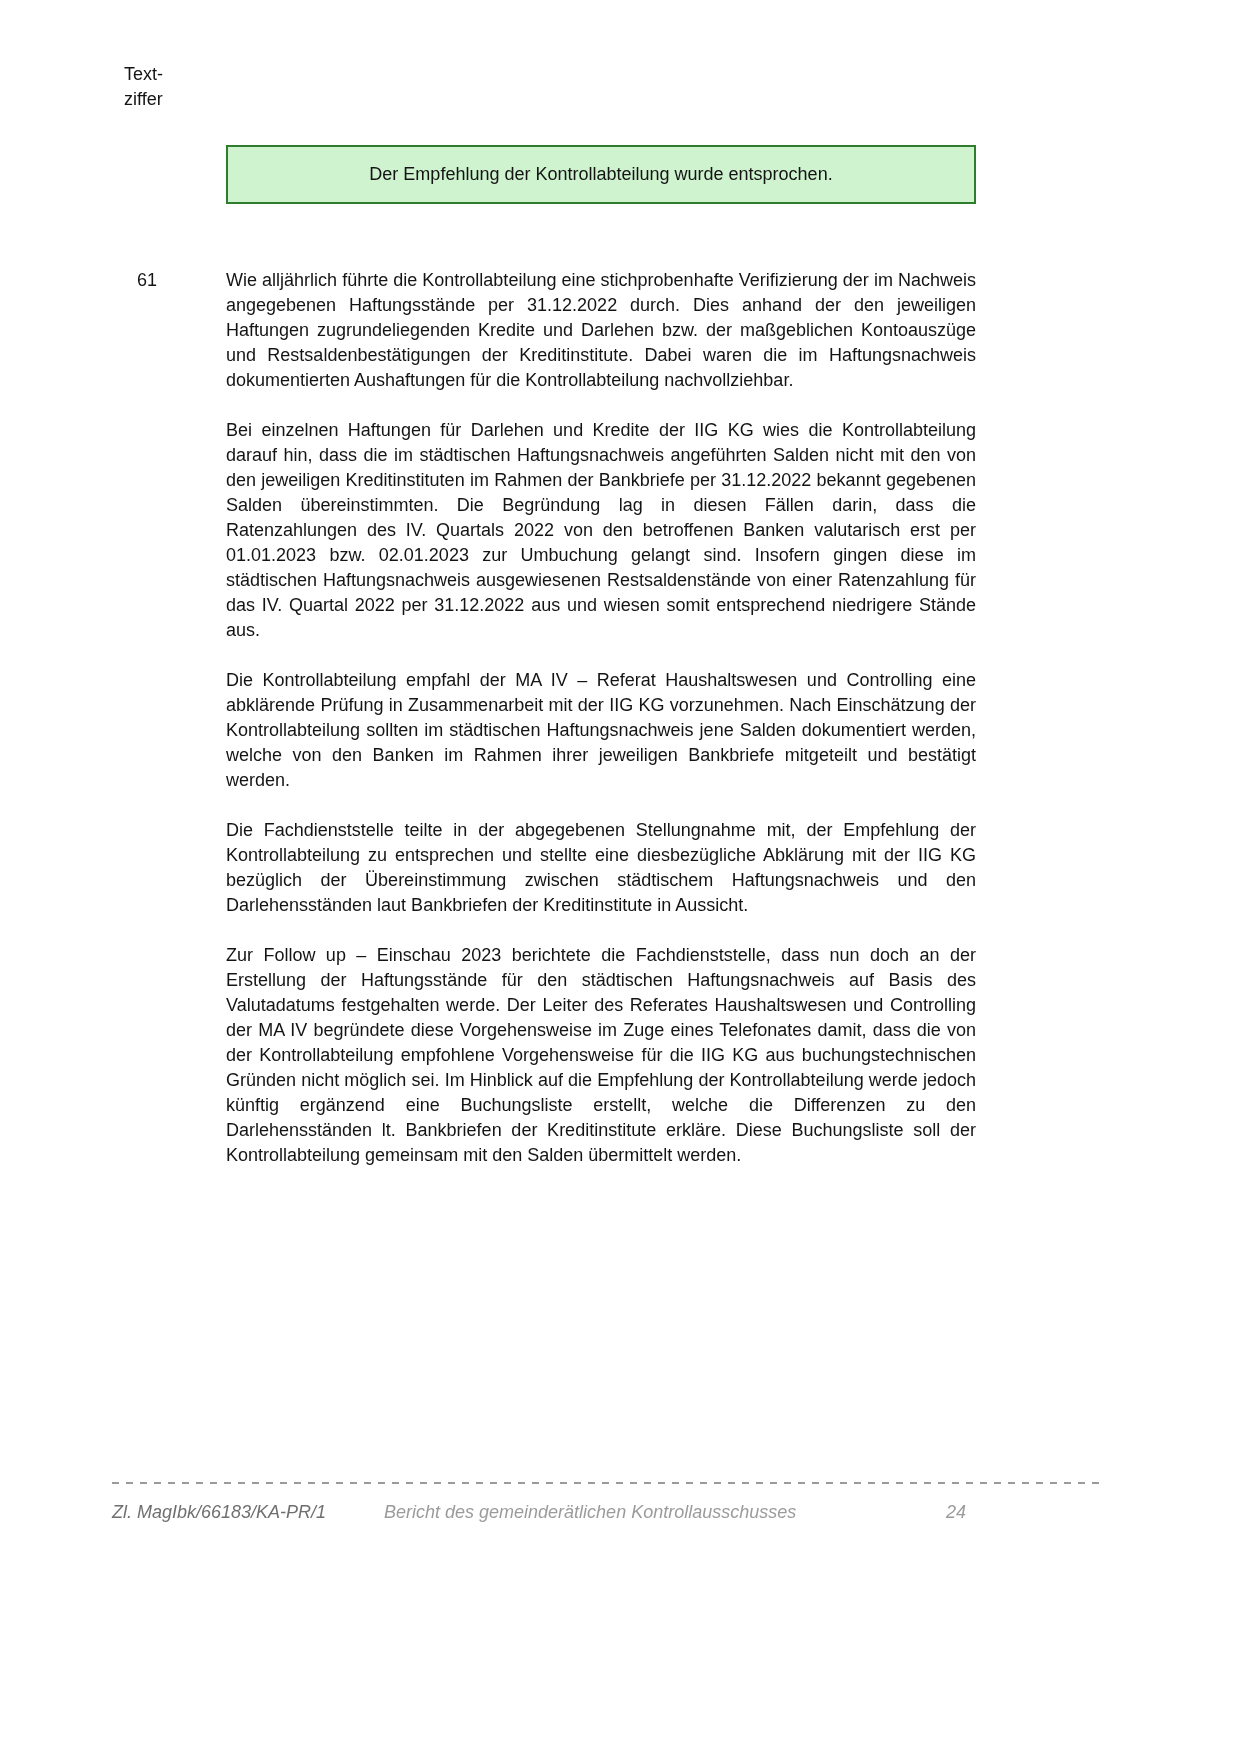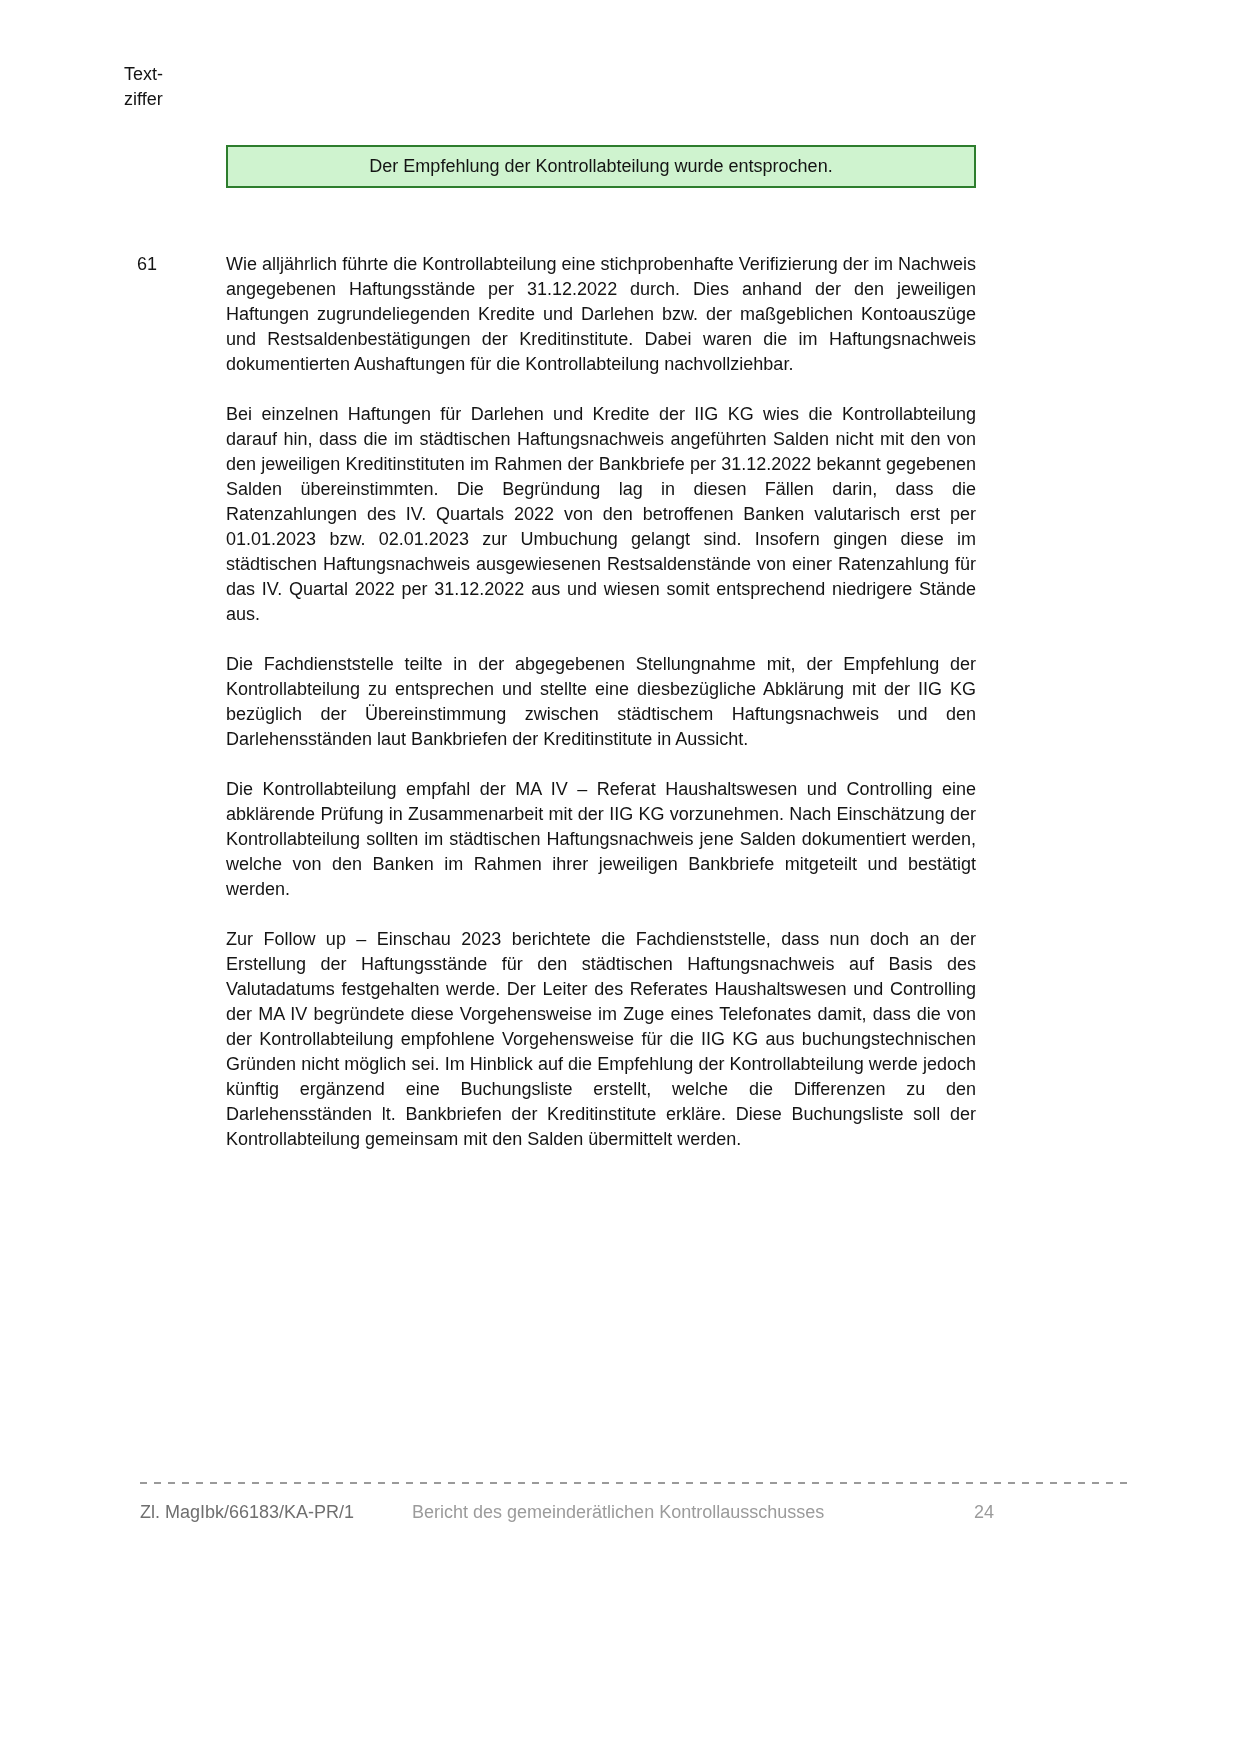--- a/index.html
+++ b/index.html
@@ -31,38 +31,39 @@
     width: 750px;
   }
   .para {
     margin: 0 0 25px 0;
     text-align: justify;
   }
   .rec-box {
     background: var(--box-bg, #cff3cf);
     border: 2px solid var(--box-border, #2d7d2d);
     text-align: center;
-    padding: 7px 24px;
+    padding: 15px 24px;
     margin-top: 12px;
     box-sizing: border-box;
   }
   .section-61 {
     position: relative;
     margin-top: 64px;
   }
   .section-number {
     position: absolute;
     left: -89px;
     top: 0;
   }
   .footer {
     position: absolute;
-    left: 140px;
+    left: 112px;
     top: 1482px;
     width: 994px;
+    font-style: italic;
   }
   .footer-line {
     height: 2px;
     background-image: repeating-linear-gradient(90deg, #9a9a9a 0 7px, transparent 7px 14px);
   }
   .footer-row {
     position: relative;
     height: 25px;
     margin-top: 16px;
     font-size: 18px;
@@ -97,22 +98,22 @@
     <section class="section">
       <div class="rec-box">
         <span>Der Empfehlung der Kontrollabteilung wurde entsprochen.</span>
       </div>
     </section>
 
     <section class="section section-61">
       <span class="section-number">61</span>
       <p class="para">Wie alljährlich führte die Kontrollabteilung eine stichprobenhafte Verifizierung der im Nachweis angegebenen Haftungsstände per 31.12.2022 durch. Dies anhand der den jeweiligen Haftungen zugrundeliegenden Kredite und Darlehen bzw. der maßgeblichen Kontoauszüge und Restsaldenbestätigungen der Kreditinstitute. Dabei waren die im Haftungsnachweis dokumentierten Aushaftungen für die Kontrollabteilung nachvollziehbar.</p>
       <p class="para">Bei einzelnen Haftungen für Darlehen und Kredite der IIG KG wies die Kontrollabteilung darauf hin, dass die im städtischen Haftungsnachweis angeführten Salden nicht mit den von den jeweiligen Kreditinstituten im Rahmen der Bankbriefe per 31.12.2022 bekannt gegebenen Salden übereinstimmten. Die Begründung lag in diesen Fällen darin, dass die Ratenzahlungen des IV. Quartals 2022 von den betroffenen Banken valutarisch erst per 01.01.2023 bzw. 02.01.2023 zur Umbuchung gelangt sind. Insofern gingen diese im städtischen Haftungsnachweis ausgewiesenen Restsaldenstände von einer Ratenzahlung für das IV. Quartal 2022 per 31.12.2022 aus und wiesen somit entsprechend niedrigere Stände aus.</p>
+      <p class="para">Die Kontrollabteilung empfahl der MA IV – Referat Haushaltswesen und Controlling eine abklärende Prüfung in Zusammenarbeit mit der IIG KG vorzunehmen. Nach Einschätzung der Kontrollabteilung sollten im städtischen Haftungsnachweis jene Salden dokumentiert werden, welche von den Banken im Rahmen ihrer jeweiligen Bankbriefe mitgeteilt und bestätigt werden.</p>
       <p class="para">Die Fachdienststelle teilte in der abgegebenen Stellungnahme mit, der Empfehlung der Kontrollabteilung zu entsprechen und stellte eine diesbezügliche Abklärung mit der IIG KG bezüglich der Übereinstimmung zwischen städtischem Haftungsnachweis und den Darlehensständen laut Bankbriefen der Kreditinstitute in Aussicht.</p>
-      <p class="para">Die Kontrollabteilung empfahl der MA IV – Referat Haushaltswesen und Controlling eine abklärende Prüfung in Zusammenarbeit mit der IIG KG vorzunehmen. Nach Einschätzung der Kontrollabteilung sollten im städtischen Haftungsnachweis jene Salden dokumentiert werden, welche von den Banken im Rahmen ihrer jeweiligen Bankbriefe mitgeteilt und bestätigt werden.</p>
       <p class="para">Zur Follow up – Einschau 2023 berichtete die Fachdienststelle, dass nun doch an der Erstellung der Haftungsstände für den städtischen Haftungsnachweis auf Basis des Valutadatums festgehalten werde. Der Leiter des Referates Haushaltswesen und Controlling der MA IV begründete diese Vorgehensweise im Zuge eines Telefonates damit, dass die von der Kontrollabteilung empfohlene Vorgehensweise für die IIG KG aus buchungstechnischen Gründen nicht möglich sei. Im Hinblick auf die Empfehlung der Kontrollabteilung werde jedoch künftig ergänzend eine Buchungsliste erstellt, welche die Differenzen zu den Darlehensständen lt. Bankbriefen der Kreditinstitute erkläre. Diese Buchungsliste soll der Kontrollabteilung gemeinsam mit den Salden übermittelt werden.</p>
     </section>
 
   </main>
 
   <footer class="footer">
     <div class="footer-line"></div>
     <div class="footer-row">
       <span class="footer-ref">Zl. MagIbk/66183/KA-PR/1</span>
       <span class="footer-title">Bericht des gemeinderätlichen Kontrollausschusses</span>

